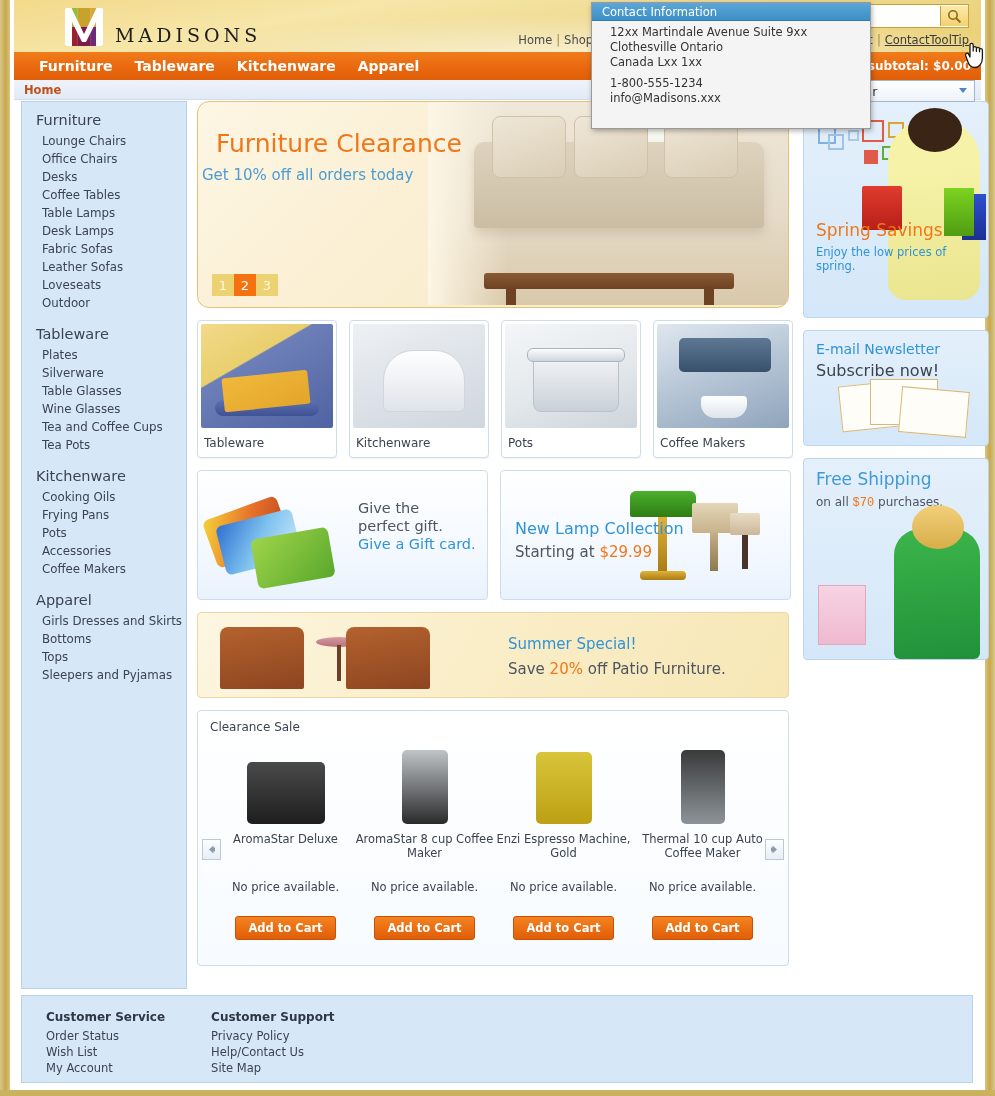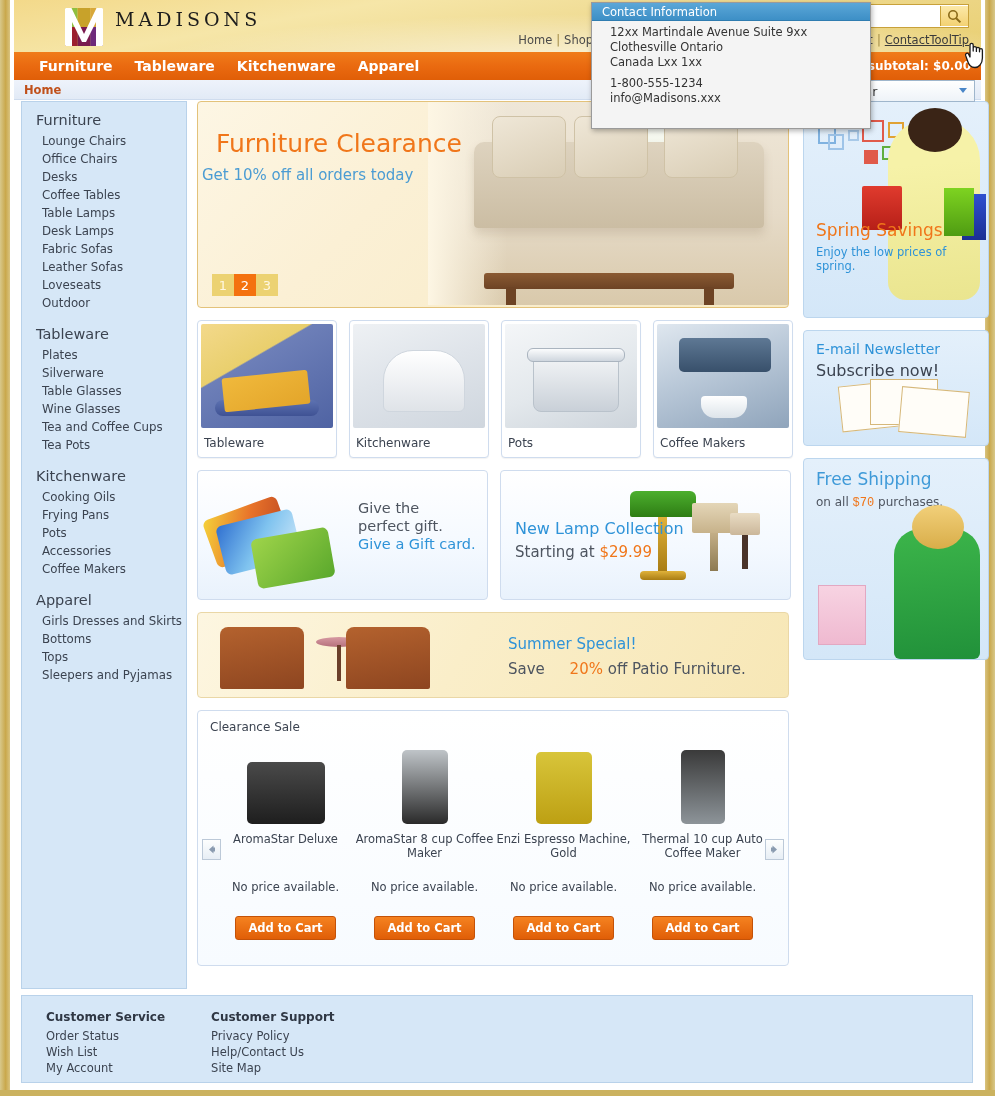--- a/index.html
+++ b/index.html
@@ -48,21 +48,21 @@
     position: absolute; left: 0; top: 0; width: 967px; height: 52px;
     background: linear-gradient(170deg,#f3d98a 0%,#f6e6a8 30%,#eed98f 60%,#e9cf72 100%);
     overflow: hidden;
   }
   .header:after{
     content:""; position:absolute; left:0; top:0; width:967px; height:52px;
     background: radial-gradient(ellipse at 62% 120%, rgba(255,255,255,.75) 0%, rgba(255,255,255,0) 55%);
   }
   .logo-wrap {
     position: absolute; left: 30px; top: 8px;
-    display: flex; align-items: flex-start; gap: 12px; z-index:3;padding-left:21px;
+    display: flex; align-items: flex-end; gap: 12px; z-index:3;padding-left:21px;
   }
   .logo-mark {
     width: 38px; height: 38px; position: relative; overflow: hidden;
     border-radius: 1px;
   }
   .logo-text {
     font-size: 19px; letter-spacing: 4px; color: #1d1d1d;
     font-family: "DejaVu Serif", serif;
   }
   .top-links {
@@ -133,21 +133,21 @@
   .cat-item {
     font-size:11.8px; color:#3b4350; line-height:18px; margin-left:6px; cursor:pointer;
   }
 
   .main-col { position:absolute; left:183px; top:0; width:596px; }
   .right-col { position:absolute; left:789px; top:0; width:186px; }
 
   
   .hero {
     position:relative; width:590px; height:205px;
-    border:1px solid #e3c27a; border-radius:4px; overflow:hidden;
+    border:1px solid #e3c27a; border-radius:12px; overflow:hidden;
     background: linear-gradient(135deg,#fdf6e4 0%,#fbf0d5 35%,#f7e9c2 100%);
   }
   .hero-photo{
     position:absolute; right:0; top:0; width:360px; height:203px;
     background:
       linear-gradient(to right, rgba(253,246,228,1) 0%, rgba(253,246,228,0) 22%),
       linear-gradient(180deg,#efe7d8 0%,#e6dbc8 55%,#d9c9ab 100%);
   }
   .sofa {
     position:absolute; right:24px; top:40px; width:290px; height:86px;
@@ -263,21 +263,21 @@
   .lstand { position:absolute; background:linear-gradient(180deg,#e0b23a,#a97d14); }
 
   
   .summer {
     margin-top:12px; width:590px; height:84px; position:relative;
     border:1px solid #ead7a6; border-radius:4px; overflow:hidden;
     background: linear-gradient(120deg,#fdf6e1 0%,#faeec9 45%,#f7e7b6 100%);
   }
   .summer-text1 { position:absolute; left:310px; top:22px; font-size:15px; color:#2f93d8; }
   .summer-text2 { position:absolute; left:310px; top:47px; font-size:15px; color:#4e5560; }
-  .summer-pct { color:#f0761a;margin-left:20px; }
+  .summer-pct { color:#f0761a; }
   .chairA, .chairB {
     position:absolute; bottom:8px; width:84px; height:62px;
     background: linear-gradient(170deg,#b4622e,#8d4520); border-radius:8px 8px 2px 2px;
   }
   .chairA { left:22px; }
   .chairB { left:148px; }
   .ptable {
     position:absolute; left:118px; bottom:12px; width:46px; height:48px;
   }
 

